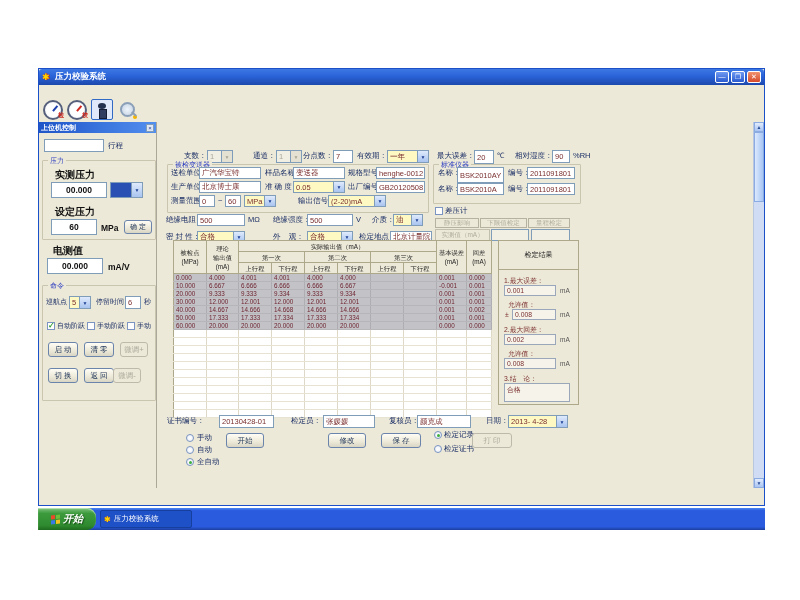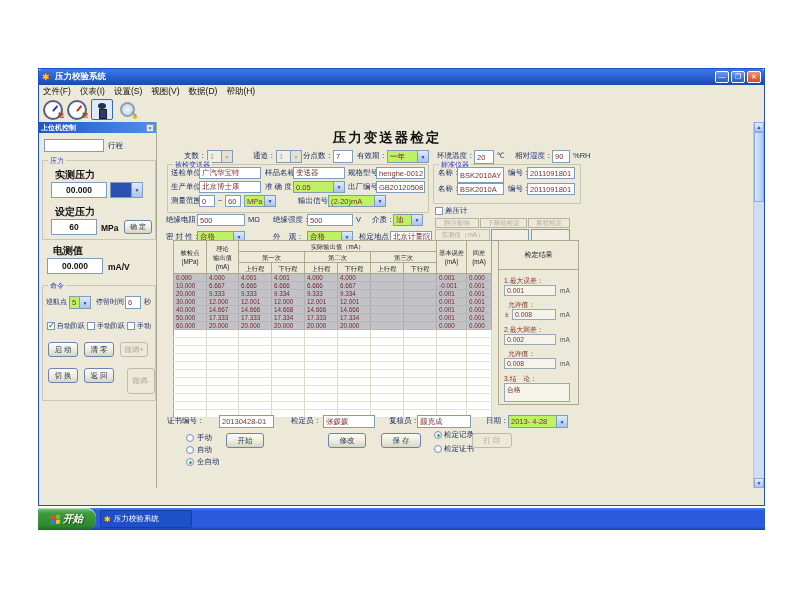--- a/index.html
+++ b/index.html
@@ -48,21 +48,21 @@
   .grp{position:absolute;border:1px solid #c9c5ae;border-radius:1px}
   .grp-title{position:absolute;top:-5px;left:5px;background:#ece9d8;color:#2b3cc0;
              font-size:7px;line-height:9px;padding:0 2px;white-space:nowrap}
   .lbl{position:absolute;font-size:7.5px;color:#1c2f66;white-space:nowrap;line-height:10px}
   .biglbl{position:absolute;font-size:10px;font-weight:bold;color:#111;white-space:nowrap}
   .unit{position:absolute;font-size:8.5px;font-weight:bold;color:#111;white-space:nowrap}
   .field{position:absolute;background:#fff;border:1px solid #7f9db9;box-sizing:border-box;
          font-size:7.5px;color:#7a2e2e;display:flex;align-items:center;padding:0 2px;overflow:hidden;white-space:nowrap}
   .field.black{color:#111;font-weight:bold;justify-content:center}
   .field.dis{background:#f1efe4;color:#a09d8d}
-  .combo{position:absolute;background:#bef264;border:1px solid #7f9db9;box-sizing:border-box;display:flex;overflow:hidden}
+  .combo{position:absolute;background:#fef9c3;border:1px solid #7f9db9;box-sizing:border-box;display:flex;overflow:hidden}
   .combo-val{flex:1;font-size:7.5px;color:#7a2e2e;display:flex;align-items:center;padding:0 2px;overflow:hidden;white-space:nowrap}
   .combo-btn{width:10px;border-left:1px solid #7f9db9;background:linear-gradient(180deg,#dfeafc,#a9c4f0);
              display:flex;align-items:center;justify-content:center;font-size:5px;color:#1c3f94}
   .combo.dis{background:#f1efe4}
   .combo.dis .combo-val{color:#aaa79a}
   .combo.dis .combo-btn{background:#e4e1d2;color:#a9a695}
   .combo.bluefill .combo-val{background:#2a50b4}
   .btn{position:absolute;background:linear-gradient(180deg,#fffdf5,#ece9d8 60%,#d9d5c4);
        border:1px solid #6a84ab;border-radius:3px;box-sizing:border-box;
        display:flex;align-items:center;justify-content:center;font-size:7.5px;color:#1d3357;white-space:nowrap}
@@ -132,28 +132,20 @@
 <div id="window">
 
   <div class="titlebar">
     <div class="app-ico">✱</div>
     <div class="title-text">压力校验系统</div>
     <div class="winbtn">—</div>
     <div class="winbtn">❐</div>
     <div class="winbtn close">✕</div>
   </div>
 
-  <div class="menubar">
-      <span class="menu-item">文件(F)</span>
-      <span class="menu-item">仪表(I)</span>
-      <span class="menu-item">设置(S)</span>
-      <span class="menu-item">视图(V)</span>
-      <span class="menu-item">数据(D)</span>
-      <span class="menu-item">帮助(H)</span>
-    </div>
 
   <div class="toolbar">
     <div class="tbtn" style="left:3px">
         <div class="gauge g1">
           <span class="mark">检</span>
         </div>
       </div>
     <div class="tbtn" style="left:27px">
         <div class="gauge g2">
           <span class="mark">校</span>
@@ -212,45 +204,44 @@
       <div class="chk" style="left:44px;top:36px"></div>
       <div class="lbl" style="left:54px;top:35px;font-size:7px">手动阶跃</div>
       <div class="chk" style="left:84px;top:36px"></div>
       <div class="lbl" style="left:94px;top:35px;font-size:7px">手动</div>
 
       <div class="btn" style="left:5px;top:56px;width:30px;height:15px">启 动</div>
       <div class="btn" style="left:41px;top:56px;width:30px;height:15px">清 零</div>
       <div class="btn dis" style="left:77px;top:56px;width:28px;height:15px">微调+</div>
       <div class="btn" style="left:5px;top:82px;width:30px;height:15px">切 换</div>
       <div class="btn" style="left:41px;top:82px;width:30px;height:15px">返 回</div>
-      <div class="btn dis" style="left:84px;top:82px;width:28px;height:26px">微调-</div>
+      <div class="btn dis" style="left:70px;top:82px;width:28px;height:15px">微调-</div>
     </div>
   </div>
 
   <div id="main">
-    <div class="main-title">压力变送器检定</div>
 
     <div class="lbl" style="left:27px;top:29px">支数：</div>
     <div class="combo dis" style="left:50px;top:28px;width:26px;height:13px">
       <div class="combo-val">1</div>
         <div class="combo-btn">▼</div>
     </div>
     <div class="lbl" style="left:96px;top:29px">通道：</div>
     <div class="combo dis" style="left:119px;top:28px;width:26px;height:13px">
       <div class="combo-val">1</div>
         <div class="combo-btn">▼</div>
     </div>
     <div class="lbl" style="left:146px;top:29px">分点数：</div>
     <div class="field" style="left:176px;top:28px;width:20px;height:13px">7</div>
     <div class="lbl" style="left:200px;top:29px">有效期：</div>
     <div class="combo" style="left:230px;top:28px;width:42px;height:13px">
       <div class="combo-val">一年</div>
         <div class="combo-btn">▼</div>
     </div>
-    <div class="lbl" style="left:280px;top:29px">环境温度：</div>
+    <div class="lbl" style="left:280px;top:29px">最大误差：</div>
     <div class="field" style="left:317px;top:28px;width:20px;height:14px">20</div>
     <div class="lbl" style="left:340px;top:29px">℃</div>
     <div class="lbl" style="left:358px;top:29px">相对湿度：</div>
     <div class="field" style="left:395px;top:28px;width:18px;height:13px">90</div>
     <div class="lbl" style="left:416px;top:29px">%RH</div>
 
     <div class="grp" style="left:10px;top:42px;width:260px;height:47px">
       <div class="grp-title">被检变送器</div>
       <div class="lbl" style="left:3px;top:3px">送检单位：</div>
       <div class="field" style="left:31px;top:2px;width:62px;height:12px">广汽华宝特</div>

